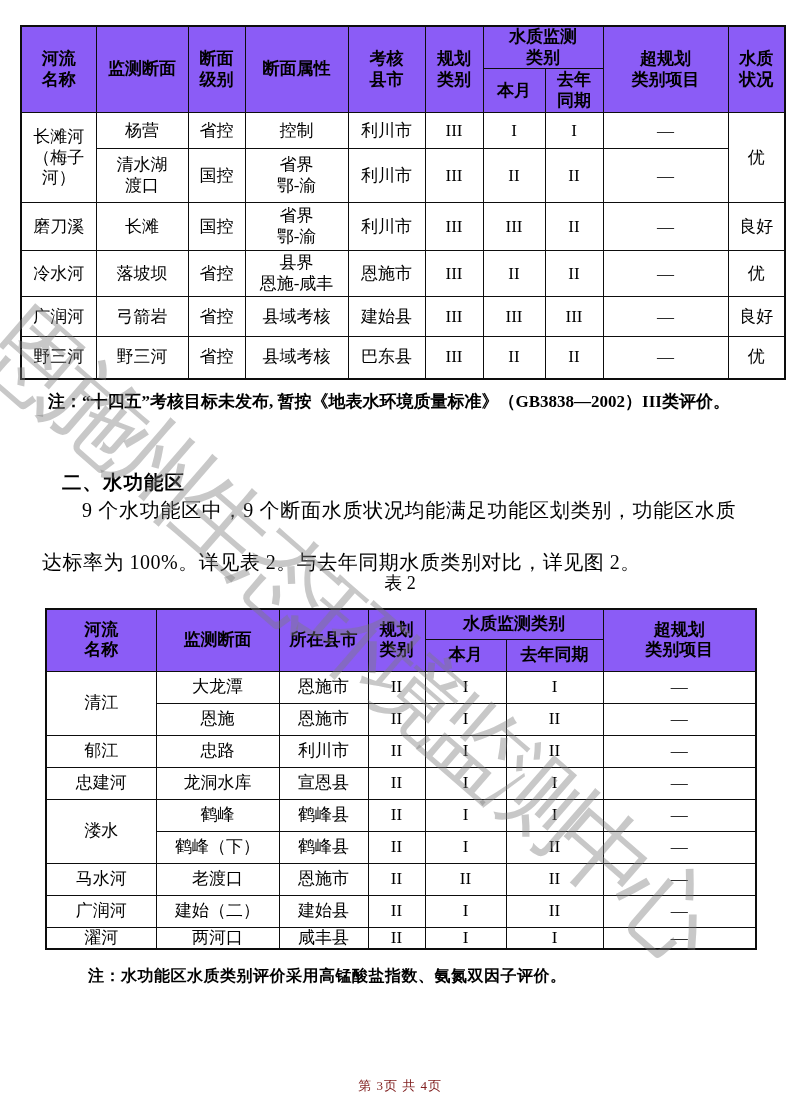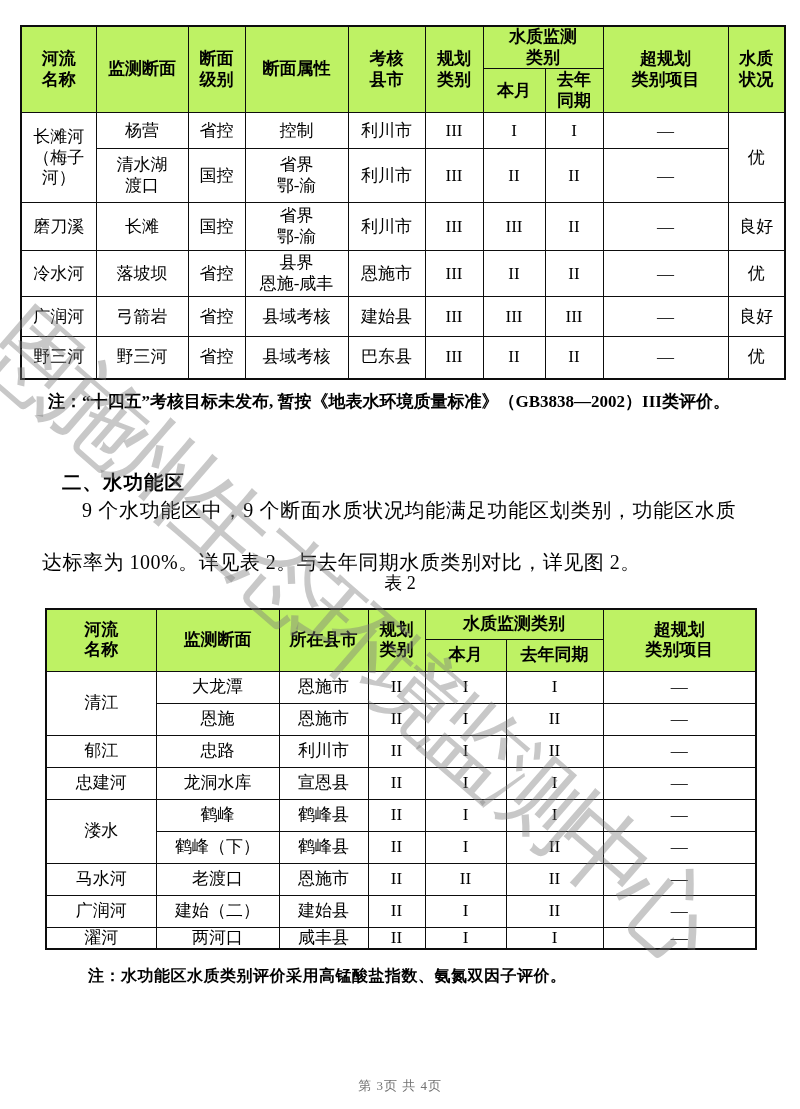--- a/index.html
+++ b/index.html
@@ -16,21 +16,21 @@
     transform:rotate(41deg);transform-origin:0 0;
     pointer-events:none;z-index:6;
   }
   
   table{border-collapse:collapse;table-layout:fixed;z-index:2;}
   td,th{
     border:1.6px solid #0d0d0d;text-align:center;vertical-align:middle;
     white-space:pre-line;padding:0 2px;line-height:1.22;
     font-weight:normal;font-size:17px;
   }
-  th{background:#bef264;font-weight:bold;margin-top:27px;}
+  th{background:#8b5cf6;font-weight:bold;margin-top:27px;}
   #table1{position:absolute;left:20px;top:25px;width:764px;border:2px solid #0d0d0d;}
   #table2{position:absolute;left:45px;top:608px;width:710px;border:2px solid #0d0d0d;}
   
   .note1{
     position:absolute;left:48px;top:388px;width:692px;
     font-size:17px;line-height:1.62;text-align:justify;font-weight:bold;
   }
   .heading2{
     position:absolute;left:62px;top:469px;
     font-size:19.5px;font-weight:bold;letter-spacing:1px;
@@ -44,21 +44,21 @@
     position:absolute;left:0;top:571px;width:800px;
     display:flex;justify-content:center;gap:54px;
     font-size:18px;font-weight:normal;
   }
   .note2{
     position:absolute;left:88px;top:966px;
     font-size:16px;letter-spacing:0.5px;font-weight:bold;
   }
   .footer{
     position:absolute;left:0;top:1077px;width:800px;text-align:center;
-    font-size:13px;color:#737373;letter-spacing:1px;
+    font-size:13px;color:#7f1d1d;letter-spacing:1px;
   }
 </style>
 </head>
 <body>
 
 <table id="table1">
   <colgroup>
     <col style="width:75px">
       <col style="width:92px">
       <col style="width:57px">

